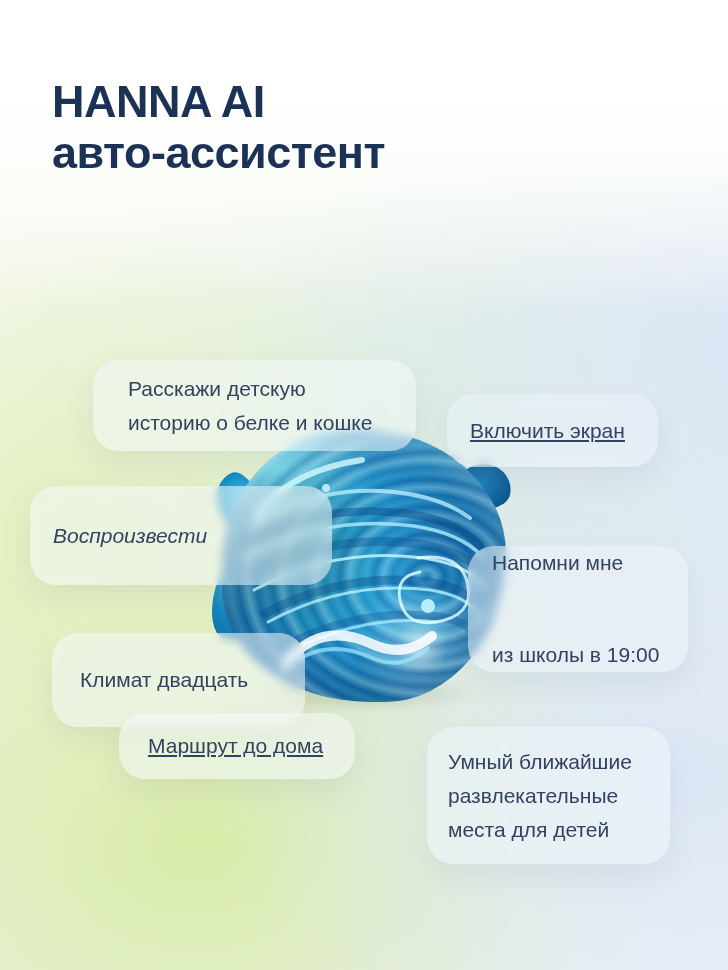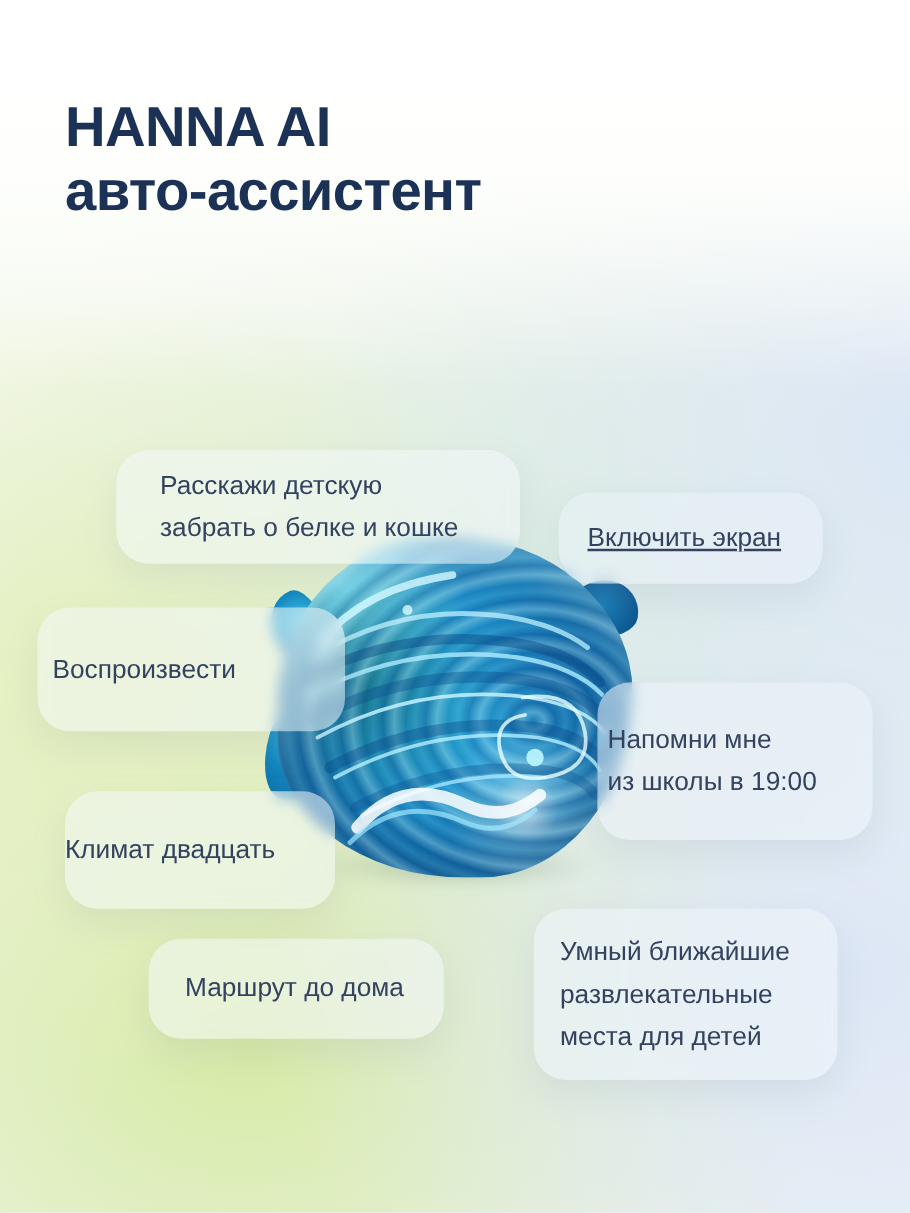--- a/index.html
+++ b/index.html
@@ -114,24 +114,24 @@
     backdrop-filter: blur(5px);
     -webkit-backdrop-filter: blur(5px);
     color: #33425f;
     font-size: 21px;
     line-height: 34px;
   }
   .bubble .line { display: block; white-space: nowrap; }
 
   .b1 { left: 93px;  top: 339px; width: 323px; height: 91px;  padding-left: 35px; margin-top: 21px; }
   .b2 { left: 447px; top: 394px; width: 211px; height: 73px;  padding-left: 23px; background: rgba(236,243,250,0.48); text-decoration: underline; }
-  .b3 { left: 30px;  top: 486px; width: 246px; height: 99px;  padding-left: 12px; }
-  .b4 { left: 478px; top: 546px; width: 220px; height: 126px; padding-left: 8px; background: rgba(236,243,250,0.55); }
-  .b5 { left: 52px;  top: 633px; width: 216px; height: 94px;  }
-  .b6 { left: 119px; top: 751px; width: 236px; height: 80px;  padding-left: 29px; }
+  .b3 { left: 30px;  top: 486px; width: 302px; height: 99px;  padding-left: 23px; font-style: italic; }
+  .b4 { left: 468px; top: 546px; width: 220px; height: 126px; padding-left: 24px; background: rgba(236,243,250,0.55); justify-content: space-between; }
+  .b5 { left: 52px;  top: 633px; width: 253px; height: 94px;  padding-left: 28px; }
+  .b6 { left: 119px; top: 713px; width: 236px; height: 66px;  padding-left: 29px; text-decoration: underline; }
   .b7 { left: 427px; top: 727px; width: 243px; height: 137px; padding-left: 21px; background: rgba(238,245,249,0.58); }
 </style>
 </head>
 <body>
 
 <div class="canvas">
 
   <div class="title-block">
     <div class="title-line">HANNA AI</div>
     <div class="title-line">авто-ассистент</div>
@@ -159,21 +159,21 @@
         <path d="M64 232 q36 -42 86 -18 q32 15 60 -8" stroke="#ffffff" stroke-width="10" fill="none" opacity="0.85" stroke-linecap="round"></path>
         <path d="M58 244 q40 -40 92 -16 q30 13 56 -10" stroke="#9fe8ff" stroke-width="4" fill="none" opacity="0.7" stroke-linecap="round"></path>
         <circle cx="206" cy="176" r="7" fill="#b8f3ff" opacity="0.95"></circle>
         <circle cx="104" cy="58" r="4" fill="#d8fbff" opacity="0.8"></circle>
       </svg>
     </div>
   </div>
 
   <div class="bubble b1">
     <span class="line">Расскажи детскую</span>
-    <span class="line">забрать о белке и кошке</span>
+    <span class="line">историю о белке и кошке</span>
   </div>
 
   <div class="bubble b2">
     <span class="line">Включить экран</span>
   </div>
 
   <div class="bubble b3">
     <span class="line">Воспроизвести</span>
   </div>
 

